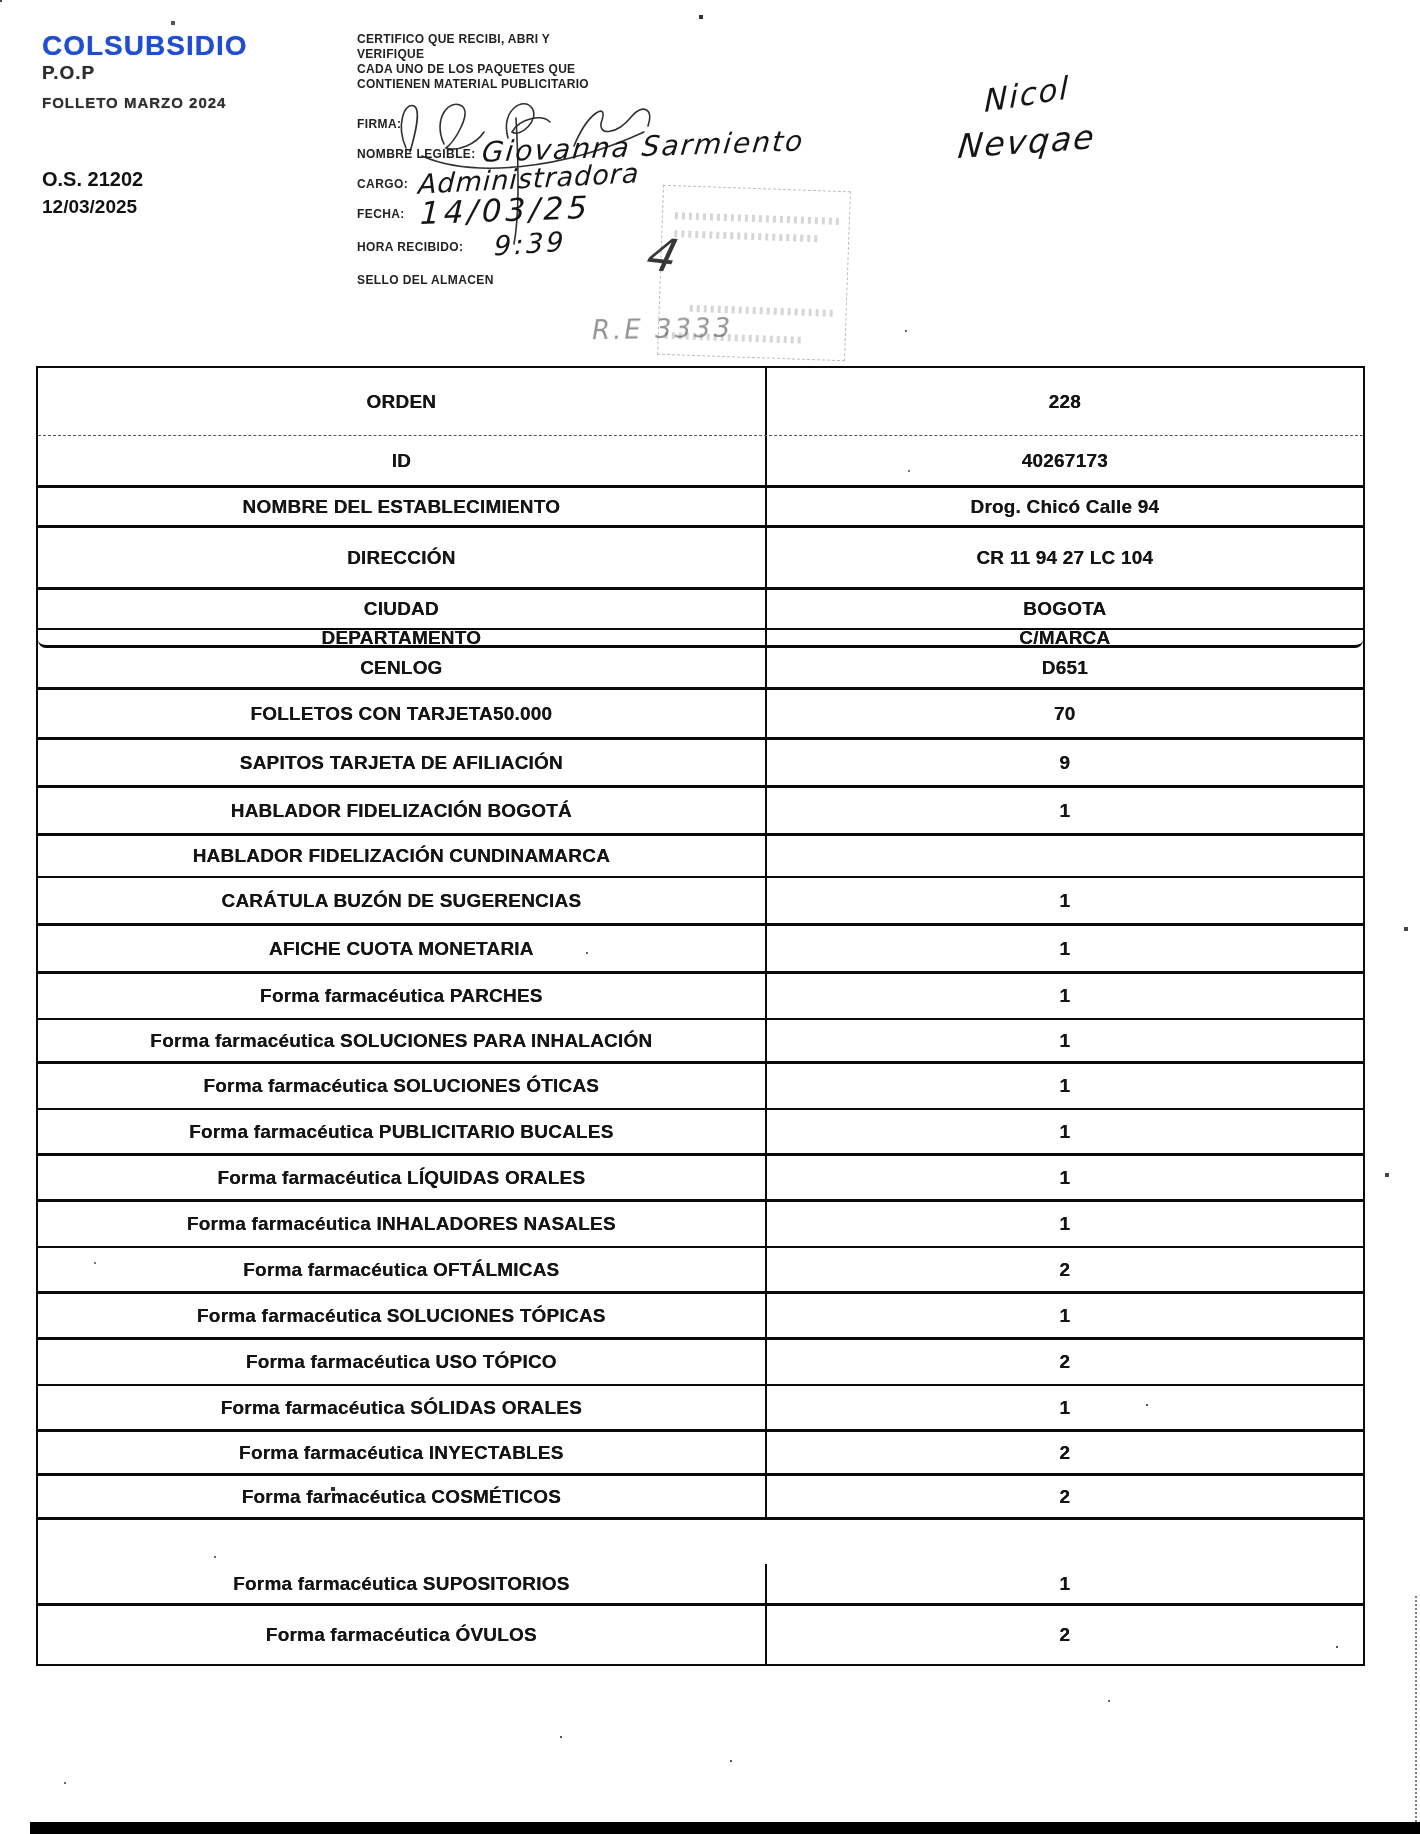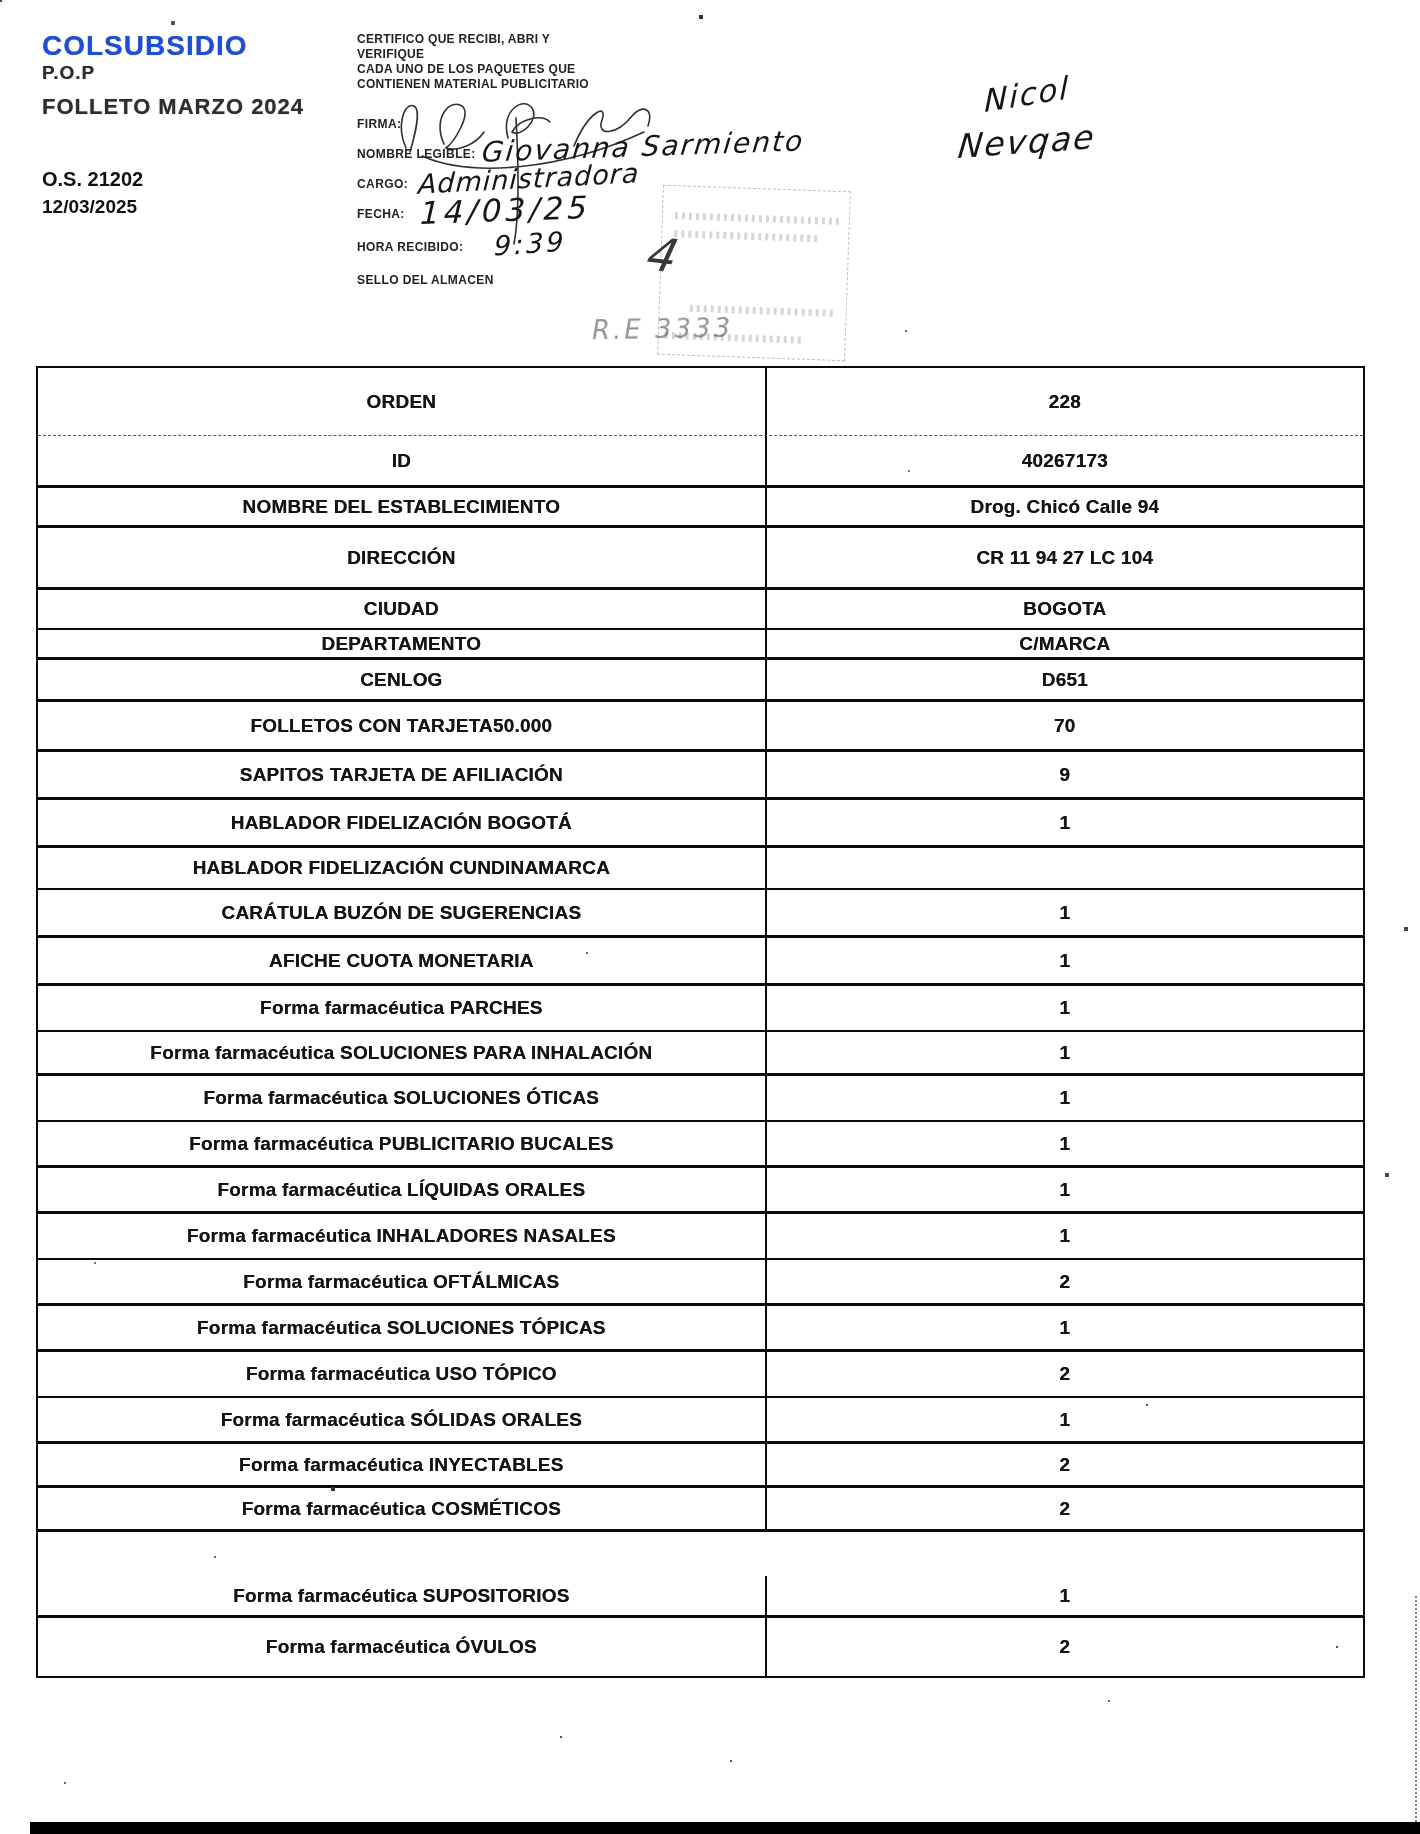--- a/index.html
+++ b/index.html
@@ -5,21 +5,21 @@
   html,body{margin:0;padding:0;background:#e8e8e8;}
   .doc{
     position:relative;width:1420px;height:1834px;background:#ffffff;
     font-family:"Liberation Sans",sans-serif;color:#141414;overflow:hidden;
     margin:0 auto;
   }
   .abs{position:absolute;}
   
   .brand{left:42px;top:30px;font-size:28px;font-weight:700;letter-spacing:1px;color:#1d4ed8;text-shadow:0 0 1px #777;}
   .brand-l2{left:42px;top:62px;font-size:19px;font-weight:700;letter-spacing:1px;color:#2e2e2e;text-shadow:0 0 1px #777;}
-  .brand-l3{left:42px;top:94px;font-size:22px;font-weight:700;letter-spacing:1px;color:#2e2e2e;text-shadow:0 0 1px #777;}
+  .brand-l3{left:42px;top:94px;font-size:15px;font-weight:700;letter-spacing:1px;color:#2e2e2e;text-shadow:0 0 1px #777;}
   .os-num{left:42px;top:168px;font-size:20px;font-weight:700;color:#111;}
   .os-date{left:42px;top:196px;font-size:19px;font-weight:700;color:#111;}
   
   .cert{left:357px;top:32px;width:300px;font-size:12px;font-weight:700;letter-spacing:.3px;line-height:15px;color:#222;}
   .field-label{font-size:12px;font-weight:700;letter-spacing:.4px;color:#222;}
   
   .hand{font-family:"DejaVu Sans",sans-serif;font-style:italic;color:#151515;white-space:nowrap;}
   .hw-nombre{left:482px;top:130px;font-size:28px;letter-spacing:2px;transform:rotate(-2deg) skewX(-8deg);}
   .hw-cargo{left:418px;top:163px;font-size:27px;letter-spacing:1px;transform:rotate(-3deg) skewX(-6deg);}
   .hw-fecha{left:420px;top:192px;font-size:31px;letter-spacing:4px;transform:rotate(-2deg) skewX(-4deg);}
@@ -119,21 +119,21 @@
       <div class="cell value">Drog. Chicó Calle 94</div>
     </div>
       <div class="trow" style="height: 62px; border-bottom: 3px solid rgb(10, 10, 10);">
       <div class="cell label">DIRECCIÓN</div>
       <div class="cell value">CR 11 94 27 LC 104</div>
     </div>
       <div class="trow" style="height: 40px; border-bottom: 2px solid rgb(10, 10, 10);">
       <div class="cell label">CIUDAD</div>
       <div class="cell value">BOGOTA</div>
     </div>
-      <div class="trow" style="height: 30px; border-bottom: 3px solid rgb(10, 10, 10);">
+      <div class="trow" style="height: 18px; border-bottom: 3px solid rgb(10, 10, 10); border-radius: 8px;">
       <div class="cell label">DEPARTAMENTO</div>
       <div class="cell value">C/MARCA</div>
     </div>
       <div class="trow" style="height: 42px; border-bottom: 3px solid rgb(10, 10, 10);">
       <div class="cell label">CENLOG</div>
       <div class="cell value">D651</div>
     </div>
       <div class="trow" style="height: 50px; border-bottom: 3px solid rgb(10, 10, 10);">
       <div class="cell label">FOLLETOS CON TARJETA50.000</div>
       <div class="cell value">70</div>

